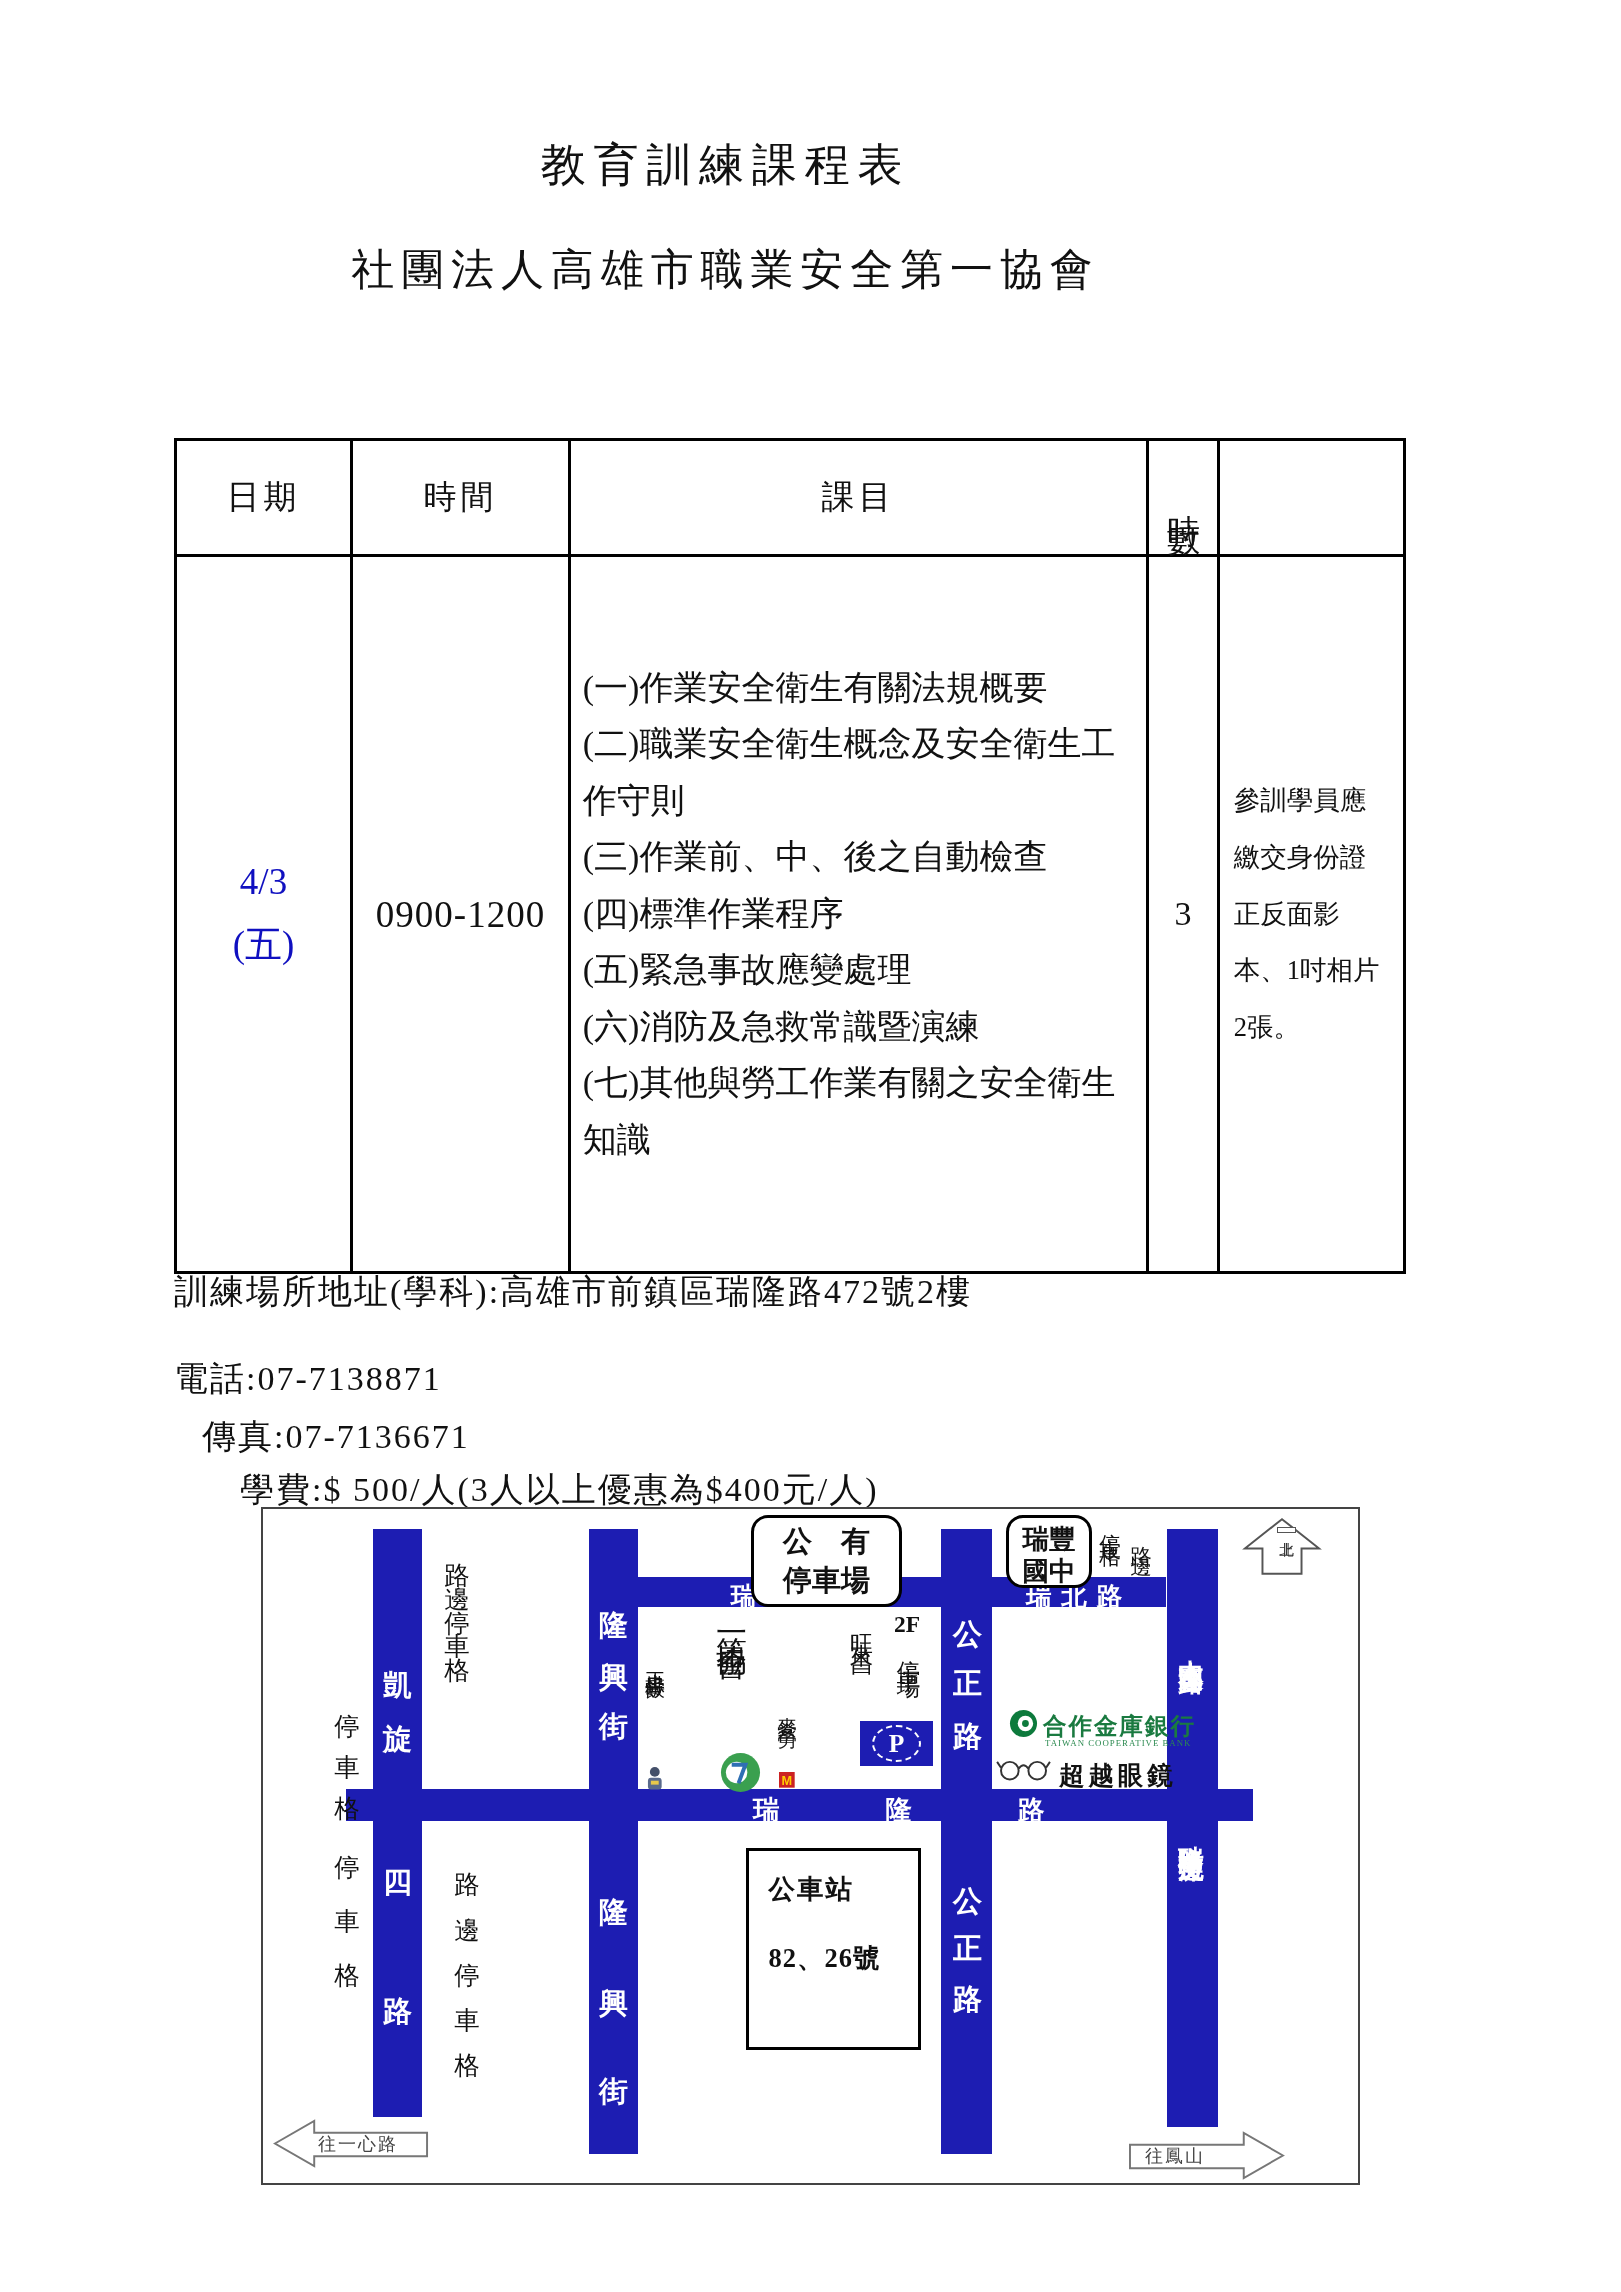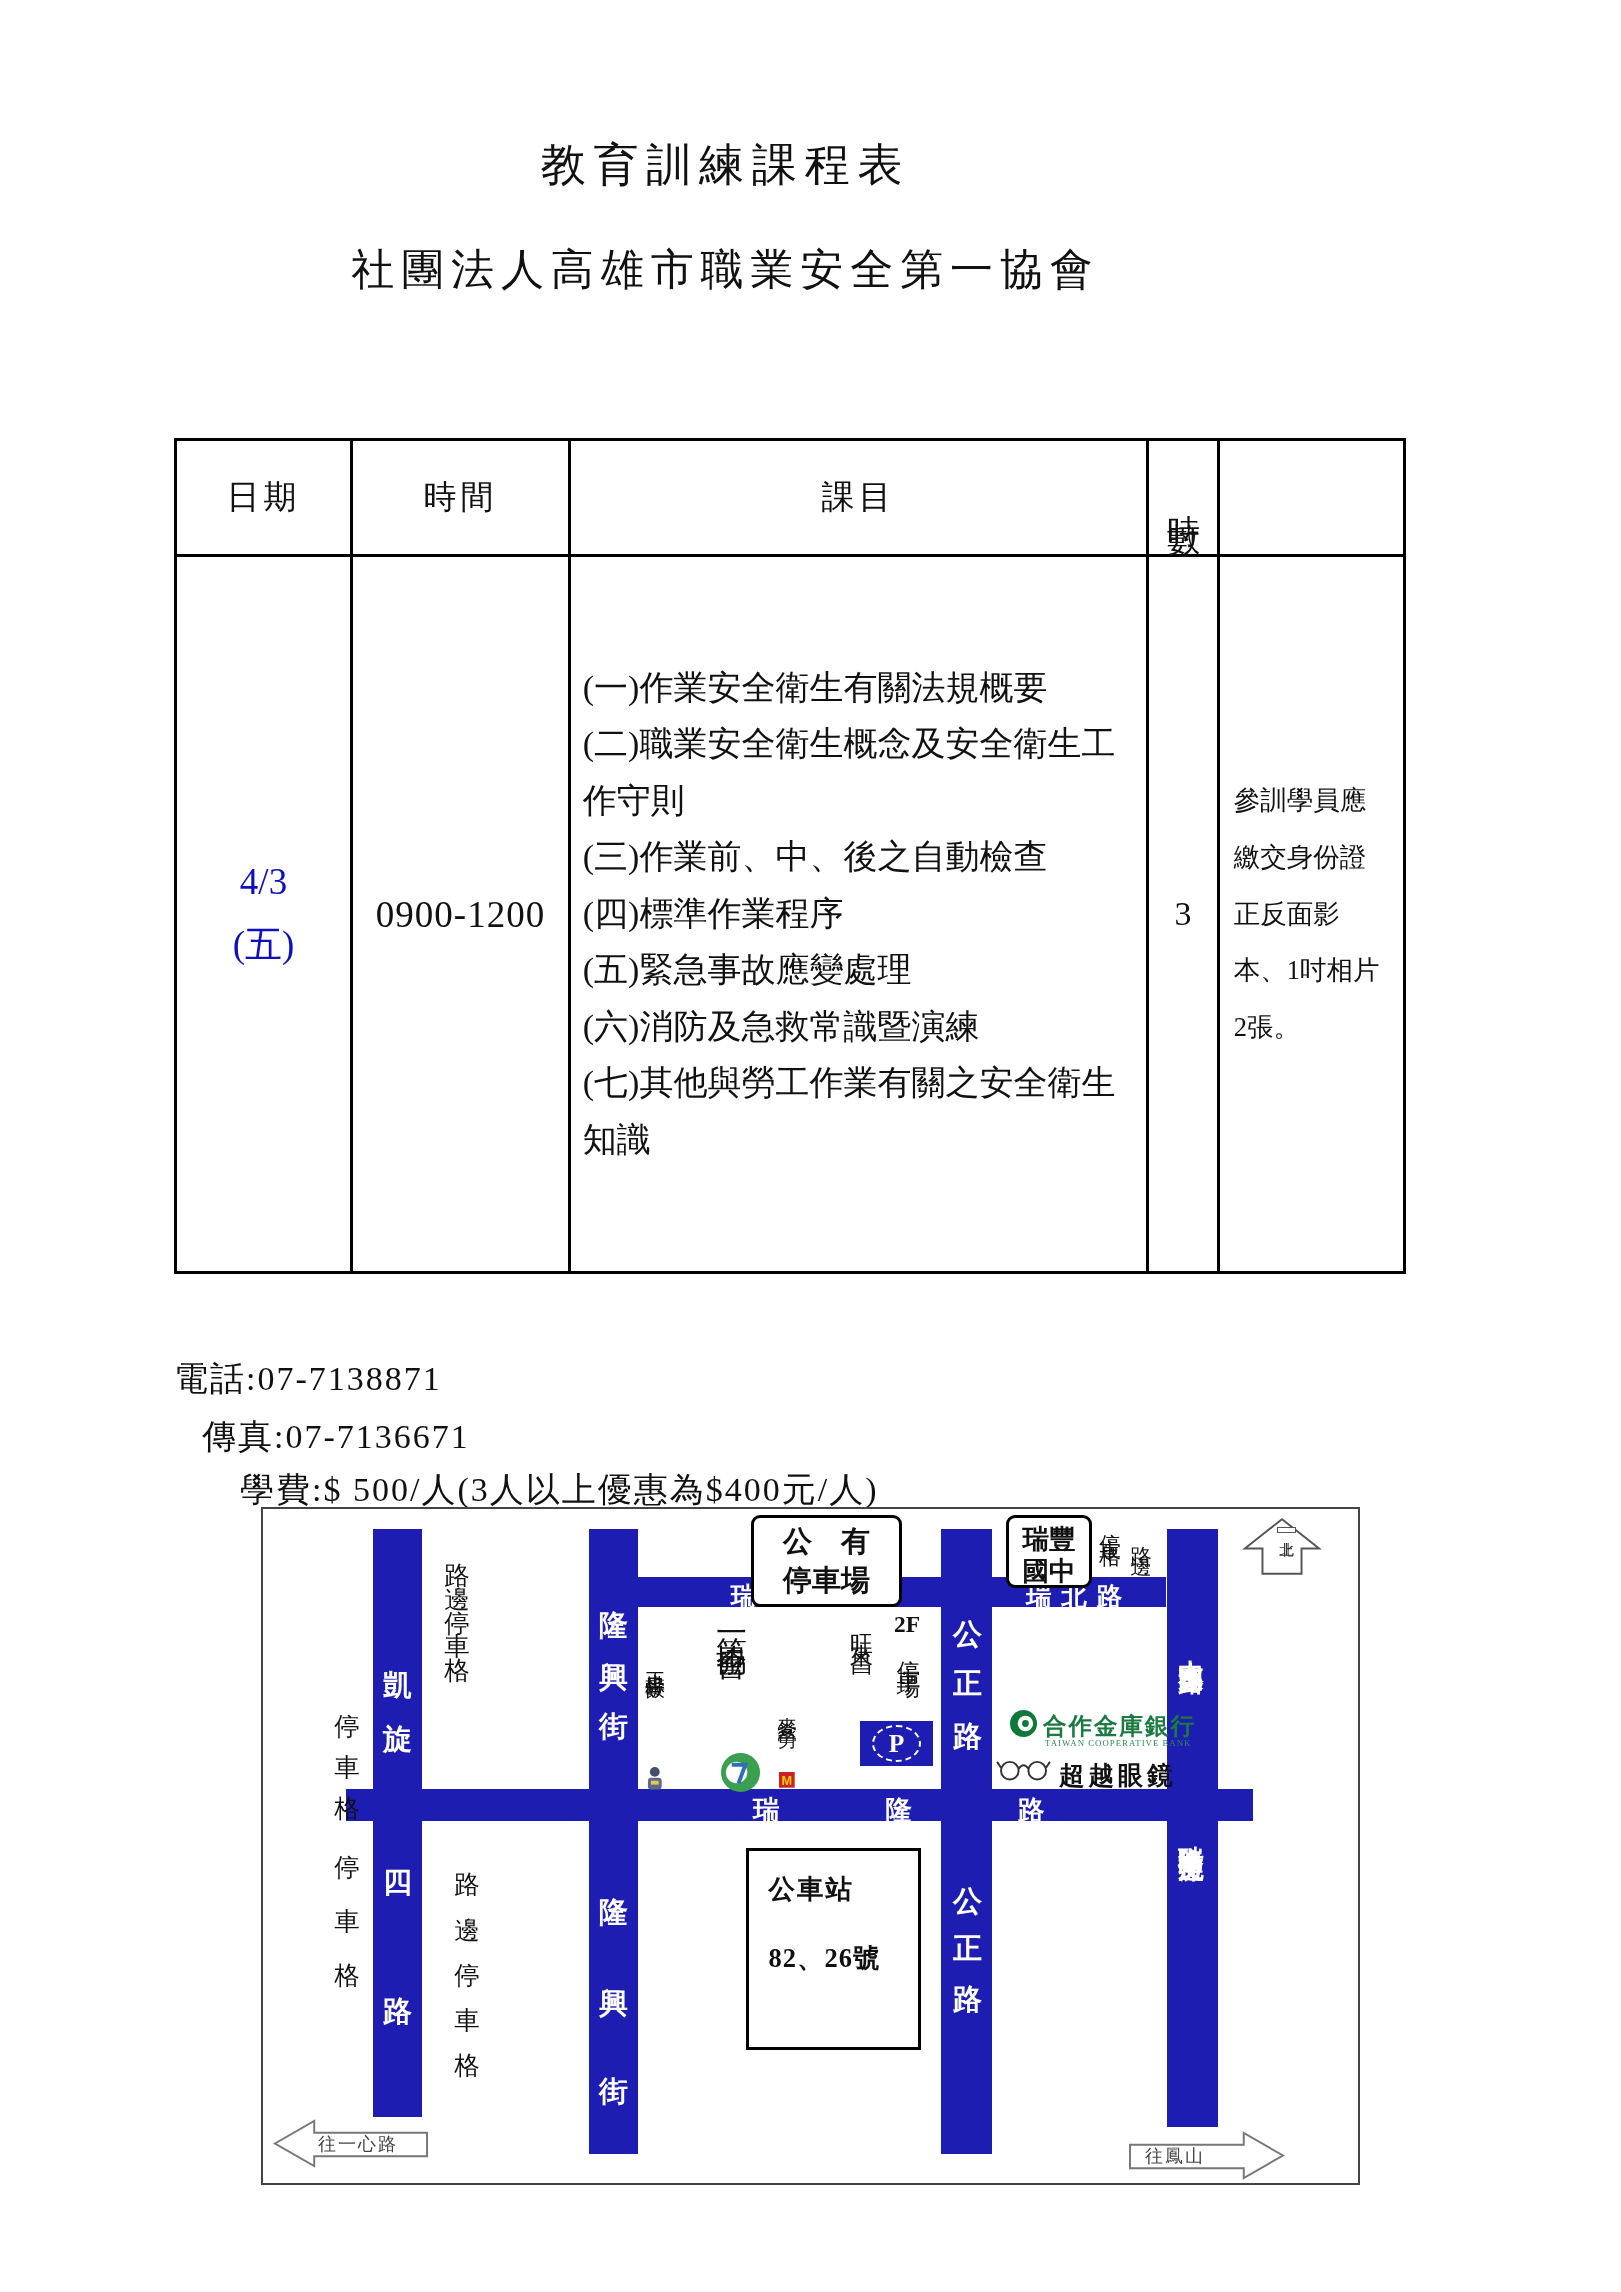--- a/index.html
+++ b/index.html
@@ -24,21 +24,21 @@
 
   .footline{font-size:34px;letter-spacing:2px;}
 
   
   #map{left:261px;top:1507px;width:1095px;height:674px;border:2.9px solid #444;background:#fff;}
   .road{background:var(--road,#1d1db2);}
   .vtext{writing-mode:vertical-rl;text-orientation:upright;line-height:1;}
   .wlabel{color:#fff;font-weight:bold;}
   .klabel{color:#111;}
   .mapbox{border:3.9px solid #000;background:#fff;}
-  .rnd{border-radius:9px;}
+  .rnd{border-radius:17px;}
   .arrowtxt{color:#444;font-size:18px;letter-spacing:2px;white-space:nowrap;}
 </style>
 </head>
 <body>
 
 <div id="page">
 
   <div class="abs ctr title" style="top:135px;">教育訓練課程表</div>
   <div class="abs ctr org" style="top:241px;">社團法人高雄市職業安全第一協會</div>
 
@@ -74,20 +74,21 @@
         <div>(五)緊急事故應變處理</div>
         <div>(六)消防及急救常識暨演練</div>
         <div>(七)其他與勞工作業有關之安全衛生知識</div>
       </td>
       <td class="hourscell">3</td>
       <td class="notecell">參訓學員應繳交身份證正反面影本、1吋相片2張。</td>
     </tr>
   </tbody>
     </table>
 
+  <div class="abs footline" style="left:174px;top:1269px;">訓練場所地址(學科):高雄市前鎮區瑞隆路472號2樓</div>
   <div class="abs footline" style="left:174px;top:1356px;">電話:07-7138871</div>
   <div class="abs footline" style="left:174px;top:1414px;margin-left:28px;">傳真:07-7136671</div>
   <div class="abs footline" style="left:240px;top:1467px;">學費:$ 500/人(3人以上優惠為$400元/人)</div>
 
   <div id="map" class="abs">
 
     <div class="abs road" style="left:110px;top:19.6px;width:49px;height:588px;"></div>
     <div class="abs road" style="left:326px;top:19.6px;width:49px;height:625px;"></div>
     <div class="abs road" style="left:678px;top:19.6px;width:51px;height:625px;"></div>
     <div class="abs road" style="left:904px;top:19.6px;width:51px;height:598px;"></div>

